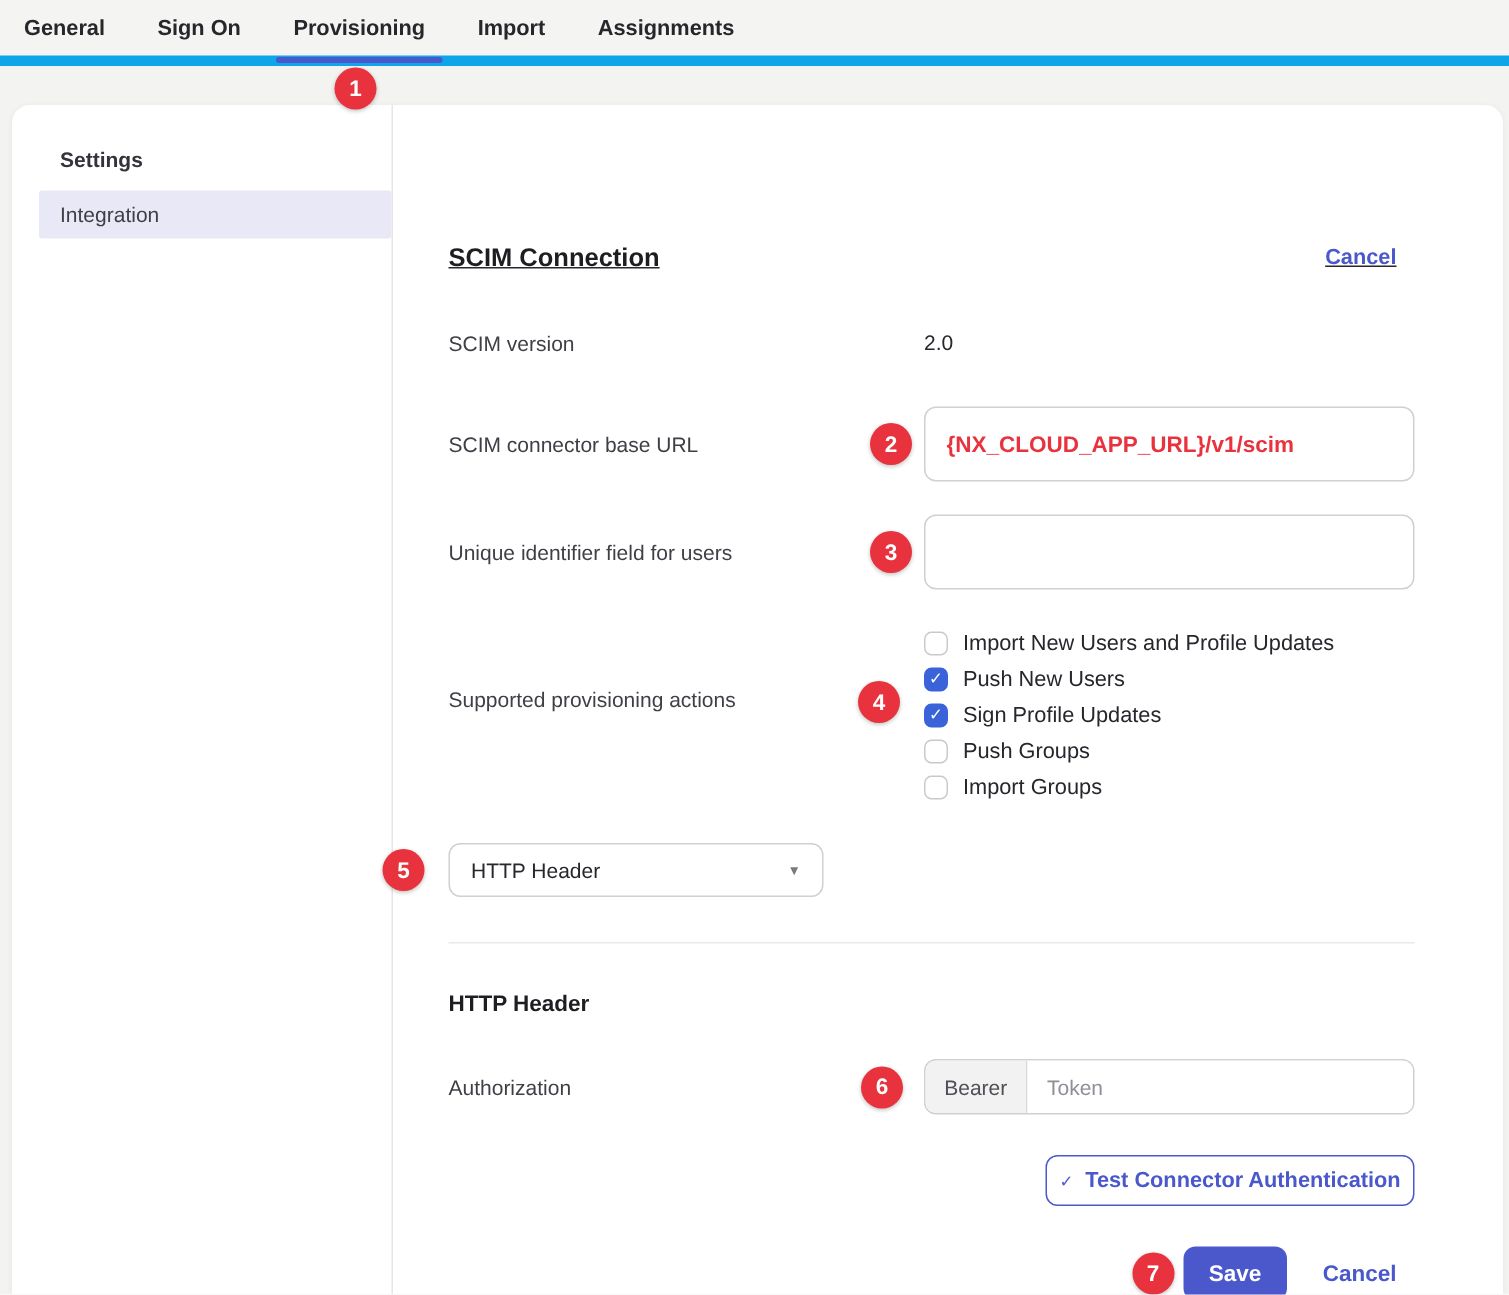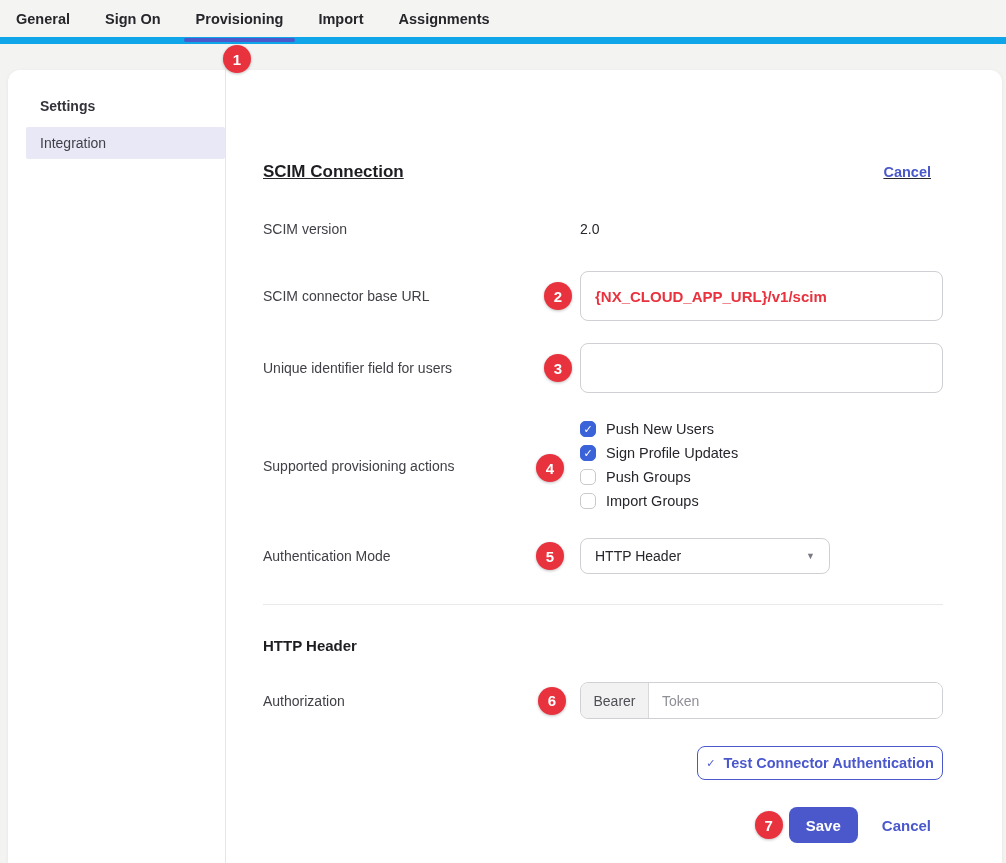--- a/index.html
+++ b/index.html
@@ -70,21 +70,21 @@
     left:8px; top:70px;
     width:994px; height:793px;
     background:#fff;
     border-radius:12px 12px 0 0;
     box-shadow:0 1px 4px rgba(0,0,0,.06);
     display:flex;
   }
 
   
   .sidebar {
-    width:218px;
+    width:254px;
     border-right:1px solid #e6e6e8;
     padding-top:28px;
     flex:0 0 auto;
   }
   .sidebar-heading {
     margin-left:32px;
     font-size:14px;
     font-weight:700;
     color:#33333a;
     margin-bottom:13px;
@@ -374,40 +374,43 @@
         <input class="text-input" type="text" value="" style="">
       </div>
     </div>
 
     <div class="form-row row-actions">
       <div class="form-label">Supported provisioning actions</div>
       <div class="control checkbox-group">
         <div class="badge badge-4">4</div>
 
         <div class="checkbox-row">
+          <span class="checkbox-box"></span>
+          <span class="checkbox-label">Import New Users and Profile Updates</span>
+        </div>
+        <div class="checkbox-row">
           <span class="checkbox-box checked"></span>
           <span class="checkbox-label">Push New Users</span>
         </div>
         <div class="checkbox-row">
           <span class="checkbox-box checked"></span>
           <span class="checkbox-label">Sign Profile Updates</span>
         </div>
         <div class="checkbox-row">
           <span class="checkbox-box"></span>
           <span class="checkbox-label">Push Groups</span>
         </div>
         <div class="checkbox-row">
           <span class="checkbox-box"></span>
           <span class="checkbox-label">Import Groups</span>
         </div>
       </div>
     </div>
 
     <div class="form-row row-auth">
-      <div class="form-label">Authentication Mode</div>
       <div class="control">
         <div class="badge ctrl-badge" style="left:-44px">5</div>
         <div class="select">
           <span>HTTP Header</span>
           <span class="arrow">▼</span>
         </div>
       </div>
     </div>
 
     <hr class="divider">

